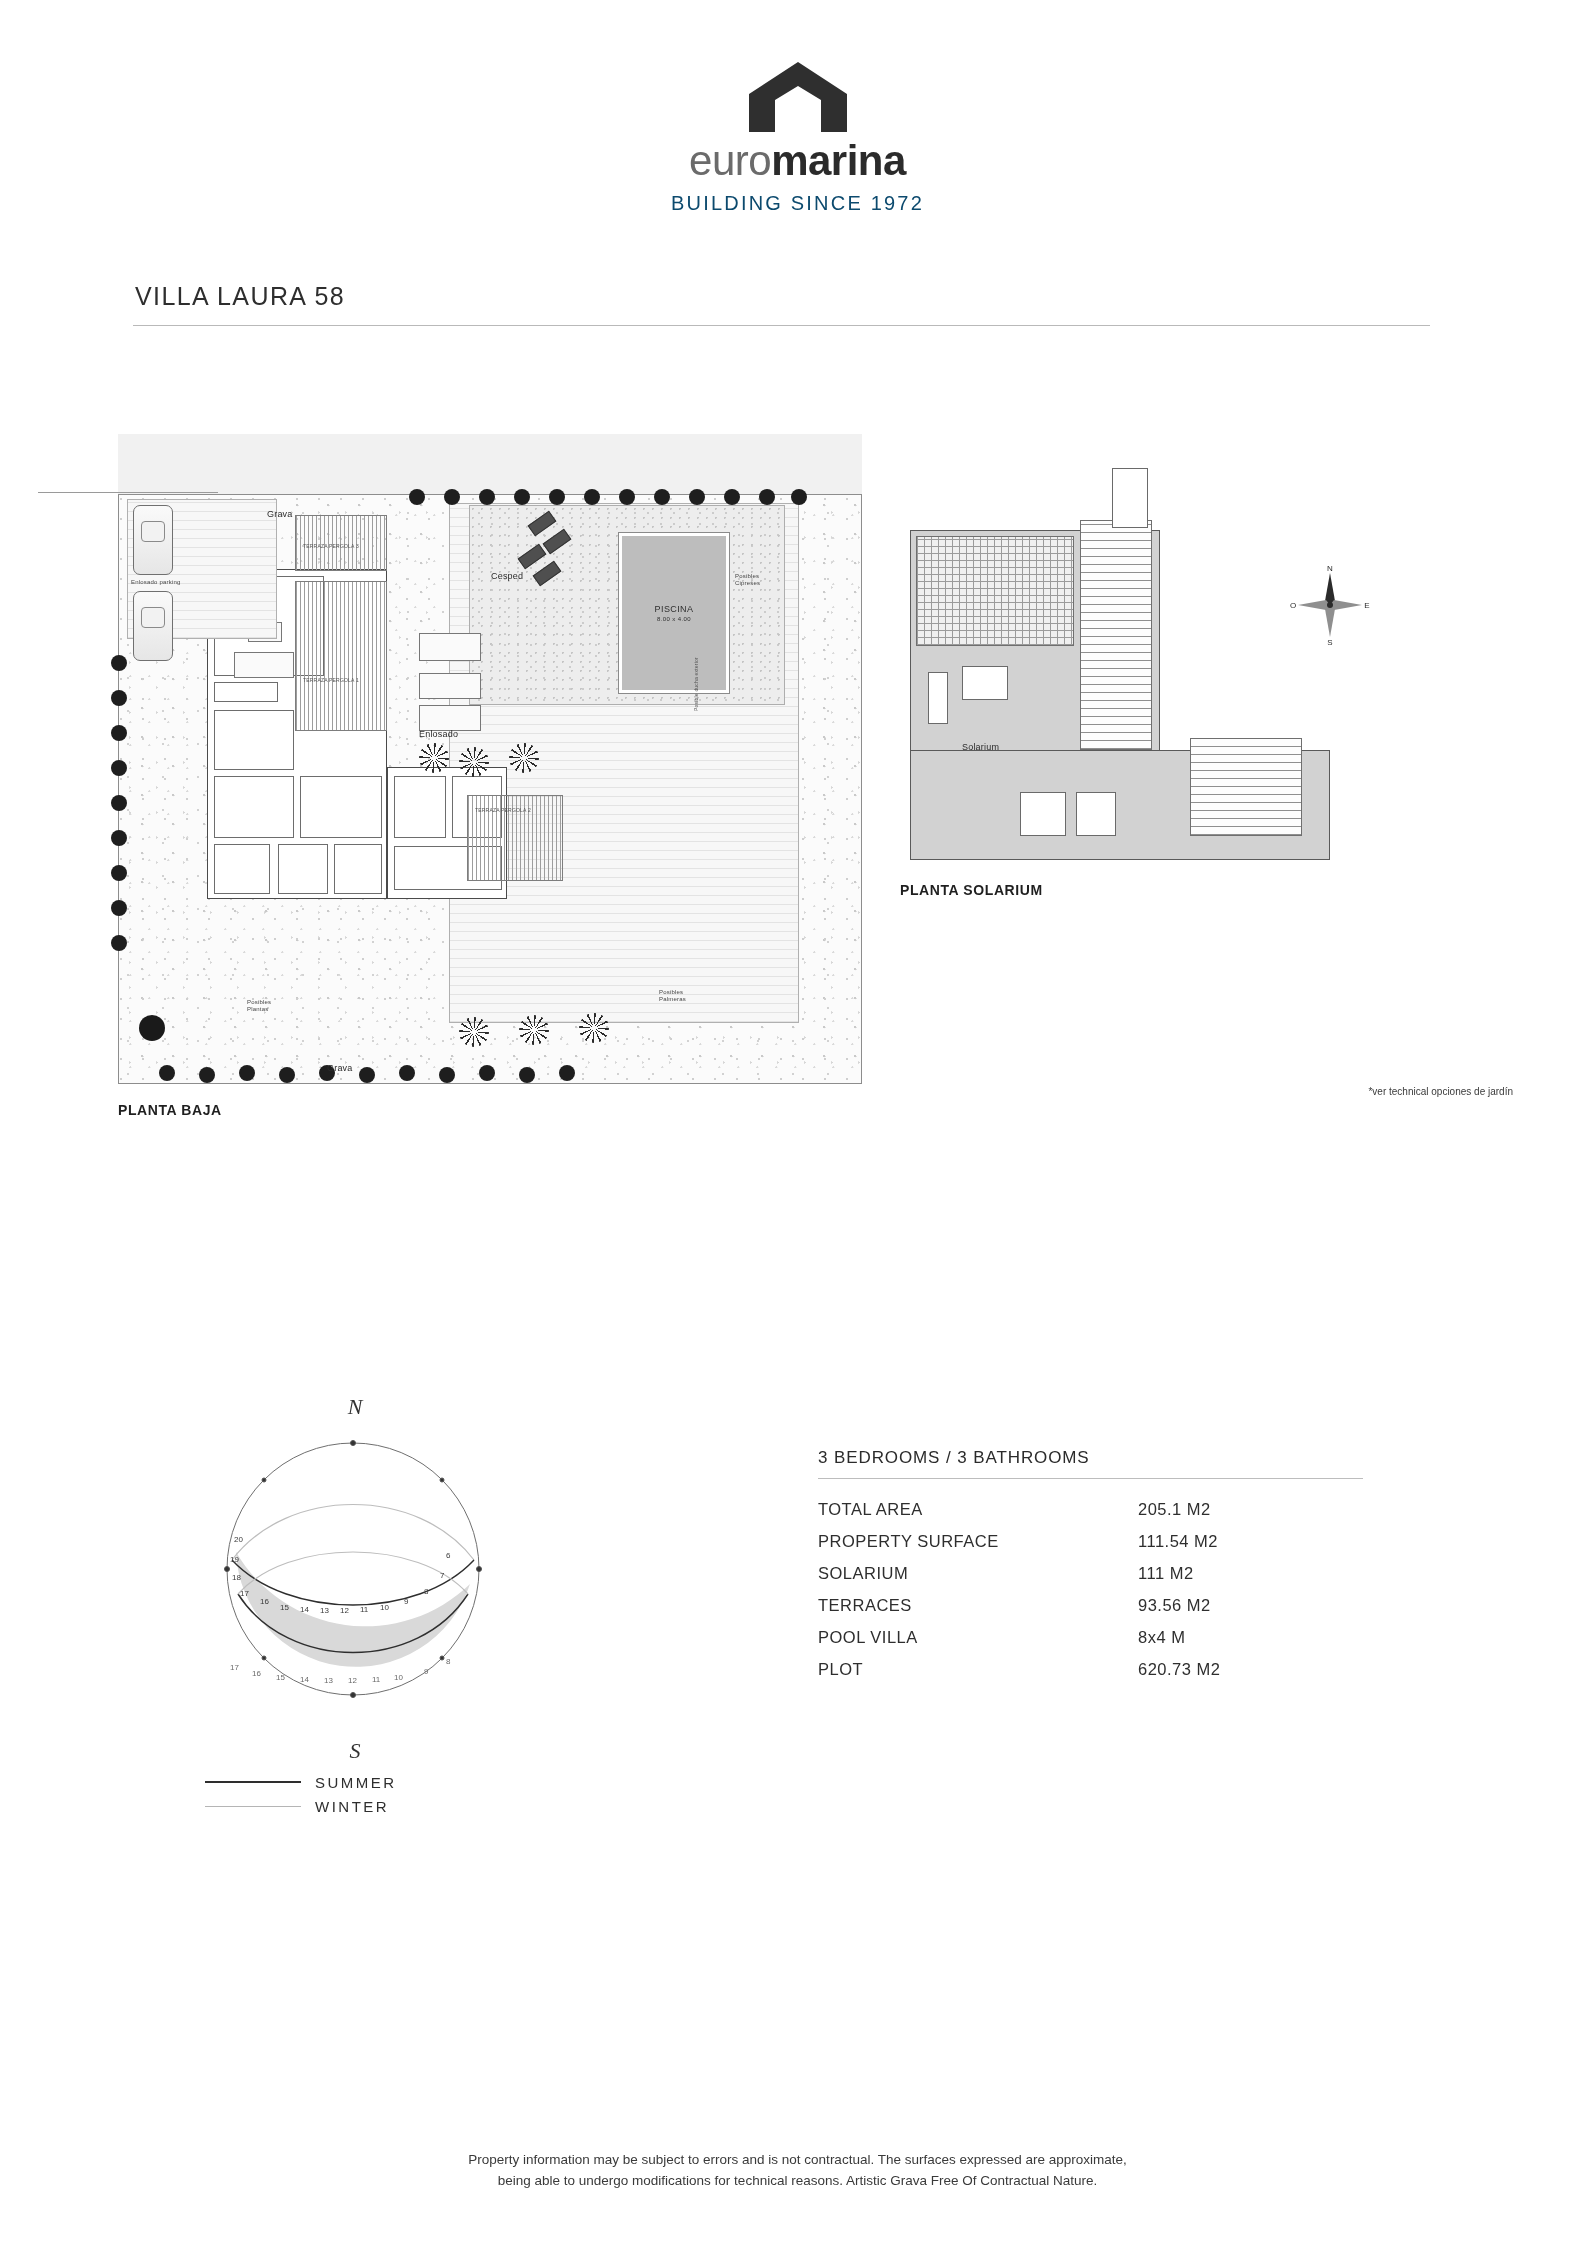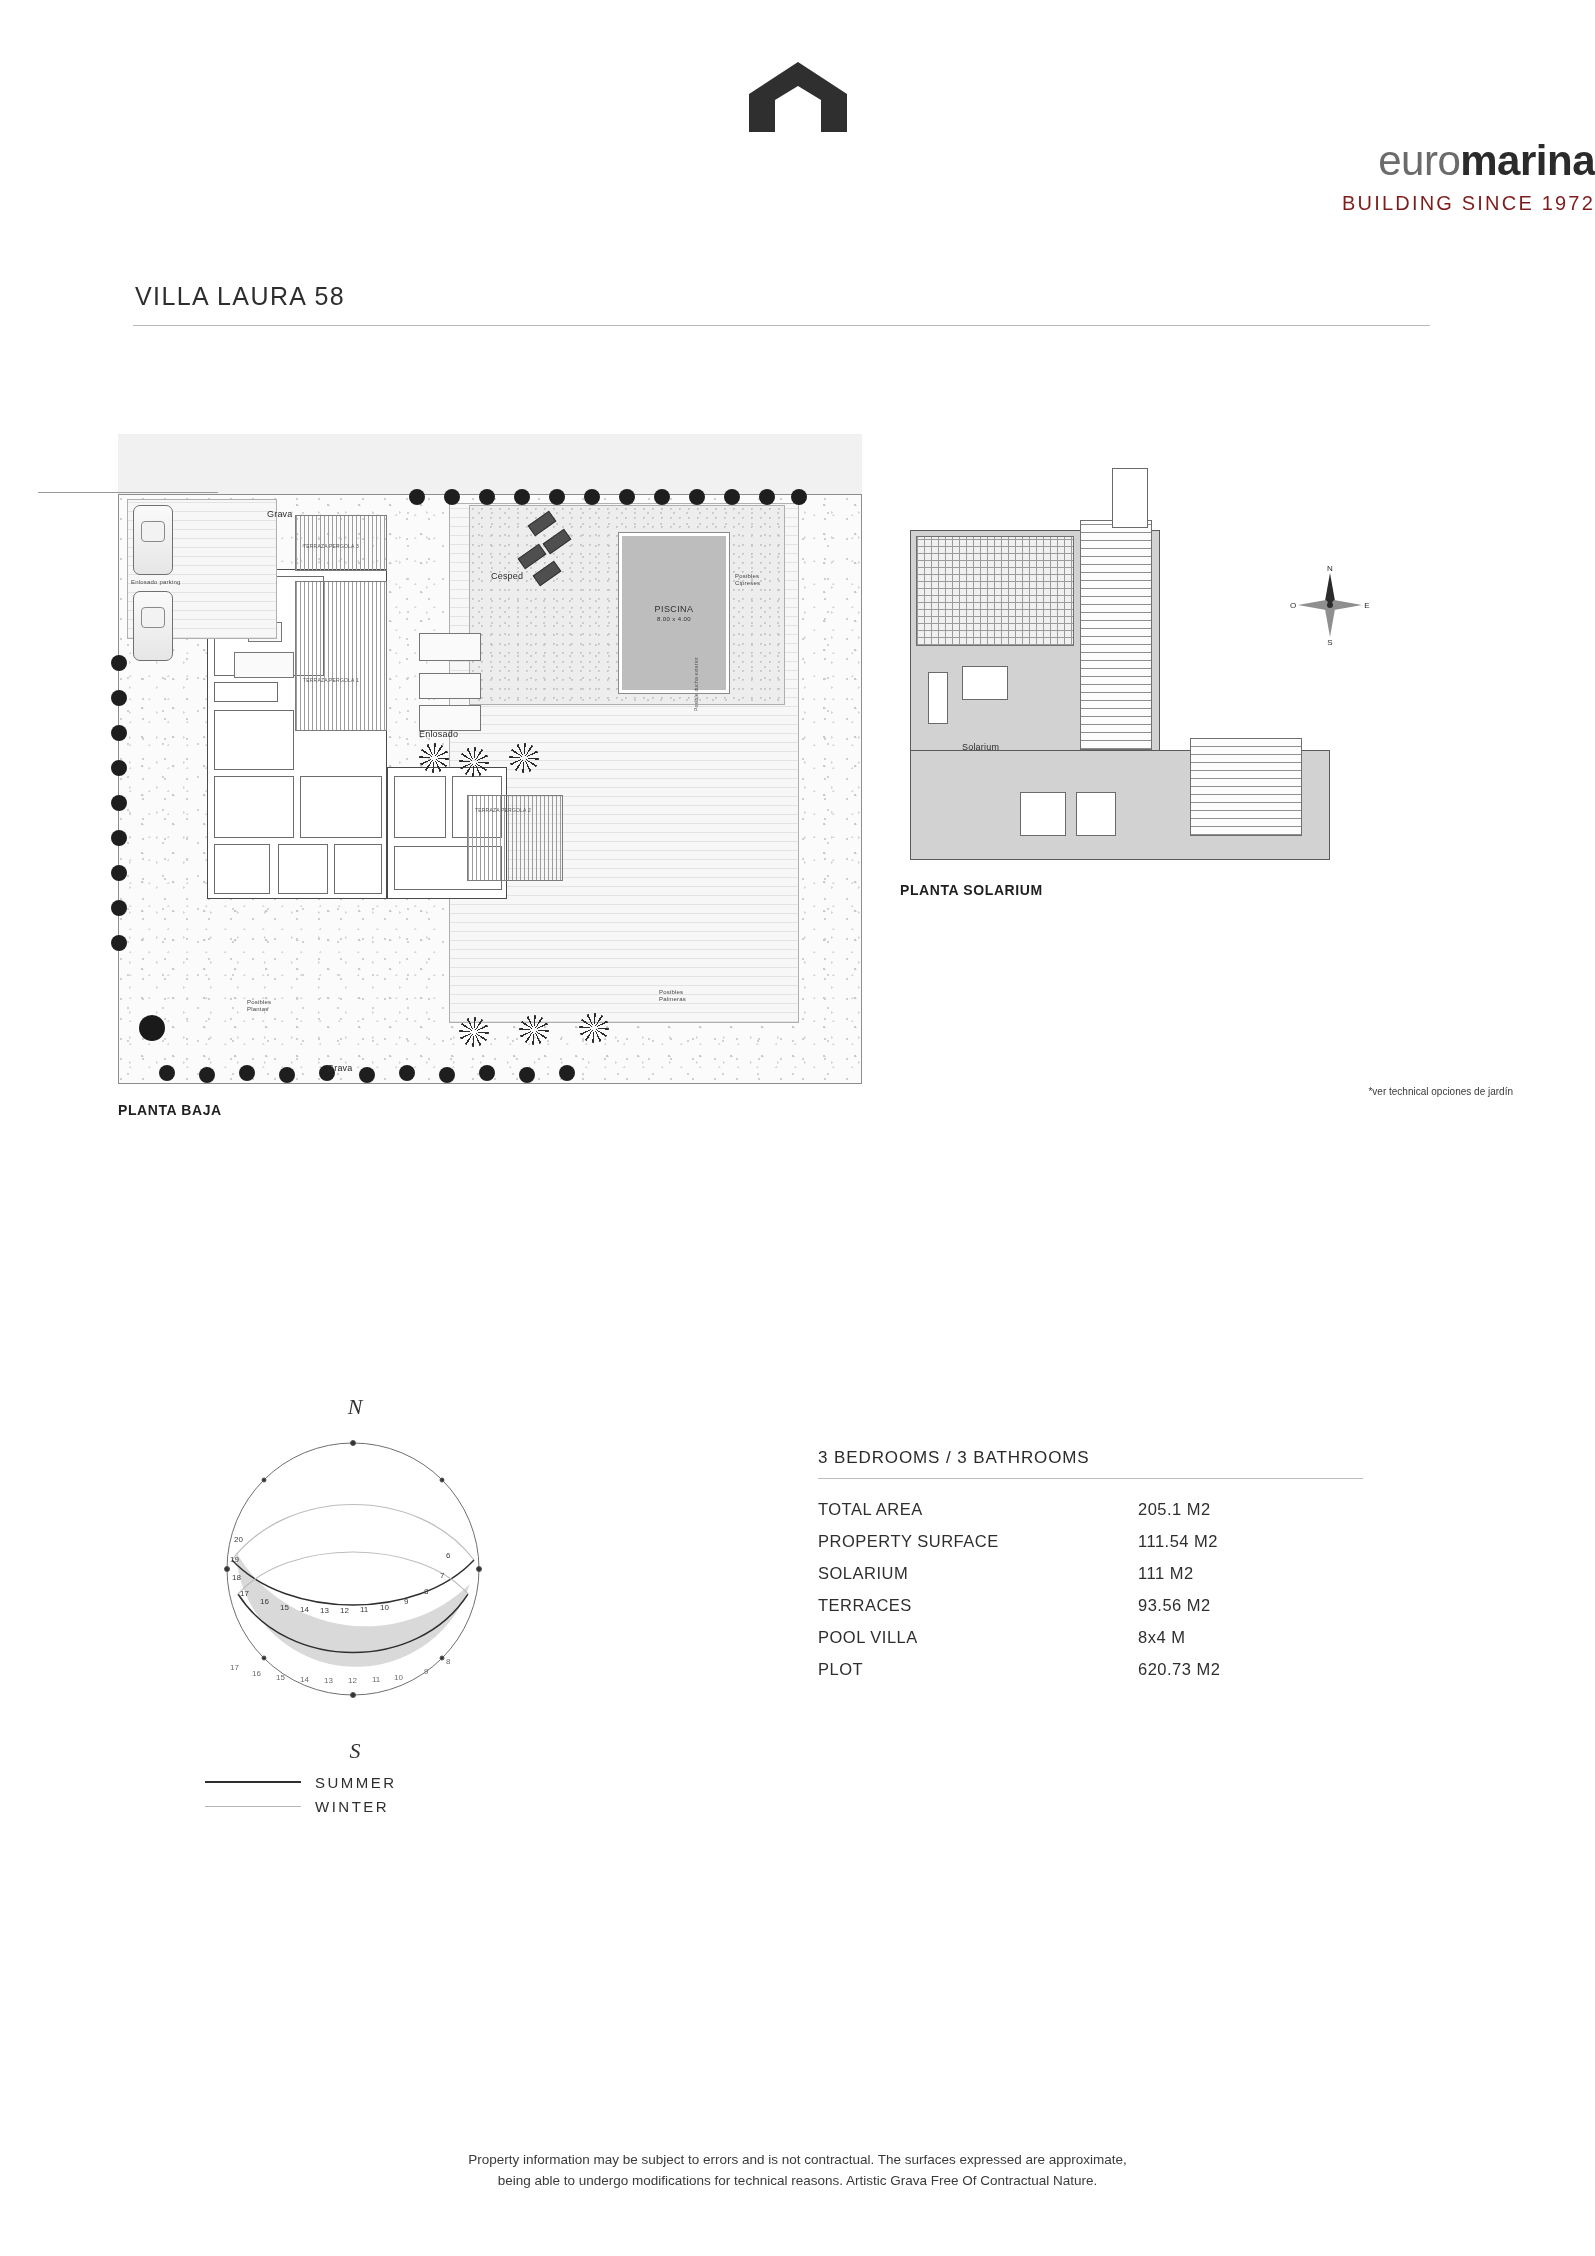--- a/index.html
+++ b/index.html
@@ -10,41 +10,41 @@
     font-family: "Liberation Sans", sans-serif;
     color: #231f20;
     position: relative;
     overflow: hidden;
   }
 
   
   .logo-block {
     position: absolute;
     top: 60px; left: 0; width: 100%;
-    text-align: right;
+    text-align: center;
   }
   .logo-mark {
     width: 110px; height: 74px;
     margin: 0 auto 6px auto;
     position: relative;
   }
   .logo-mark svg { display:block; }
   .logo-word {
     font-size: 42px;
     letter-spacing: -0.5px;
     color: #3b3b3b;
     line-height: 1;
   }
   .logo-word .light { font-weight: 400; color:#6b6b6b; }
   .logo-word .bold { font-weight: 700; color:#2b2b2b; }
   .logo-sub {
     margin-top: 10px;
     font-size: 20px;
     letter-spacing: 2.2px;
-    color: #7f1d1d;
+    color: #0c4a6e;
     font-weight: 400;
   }
 
   
   .title-row {
     position: absolute;
     left: 133px; top: 282px; width: 1297px;
   }
   .title-row h1 {
     margin: 0 0 14px 2px;

